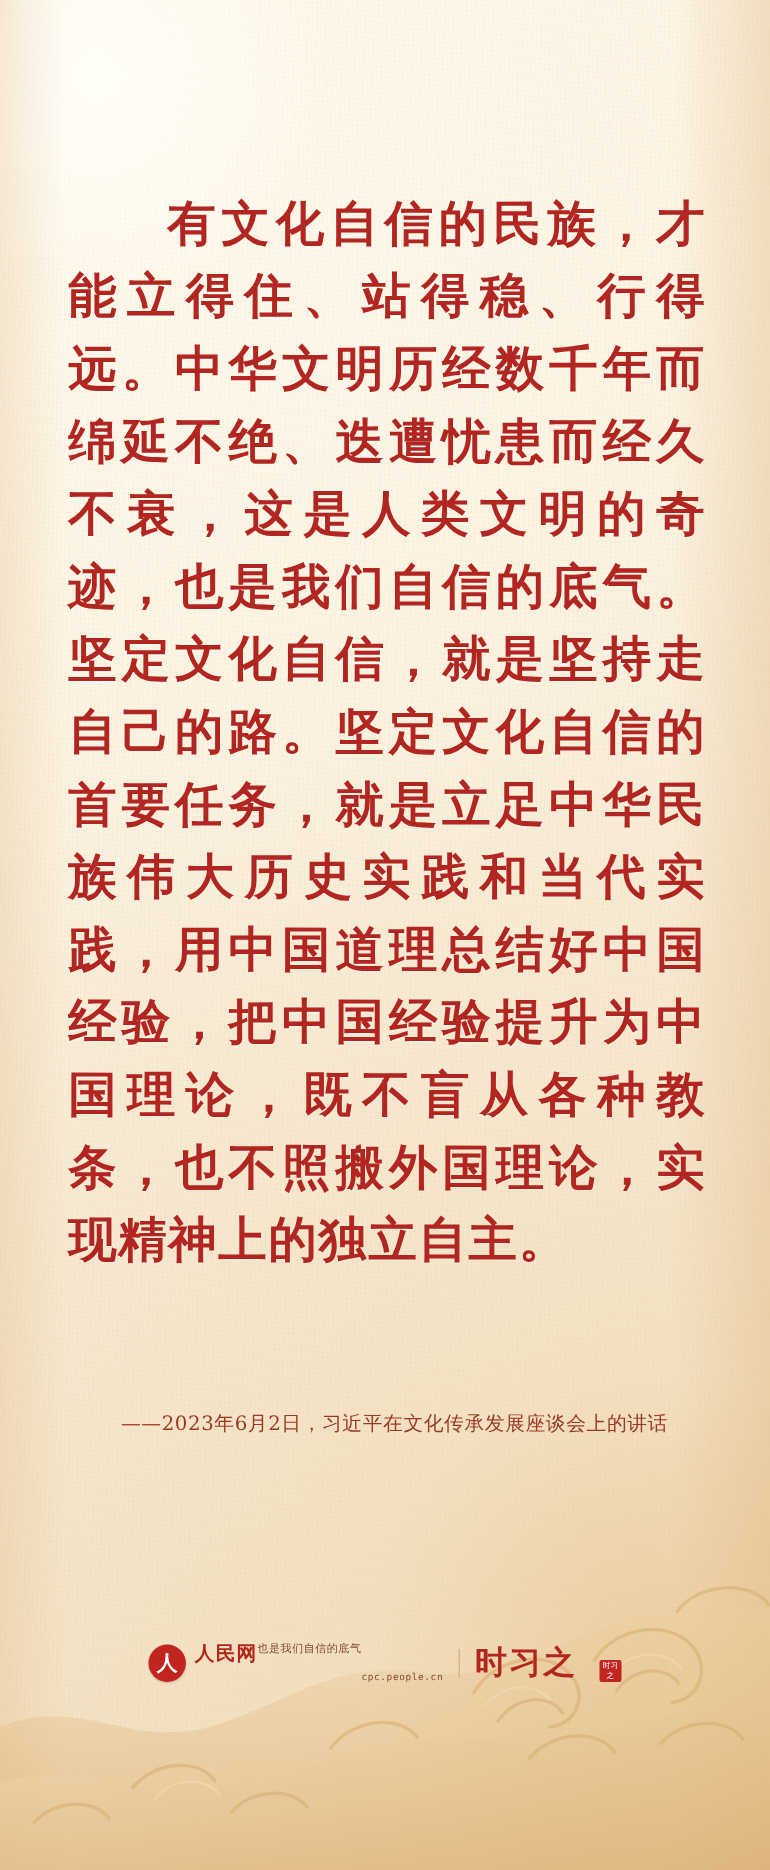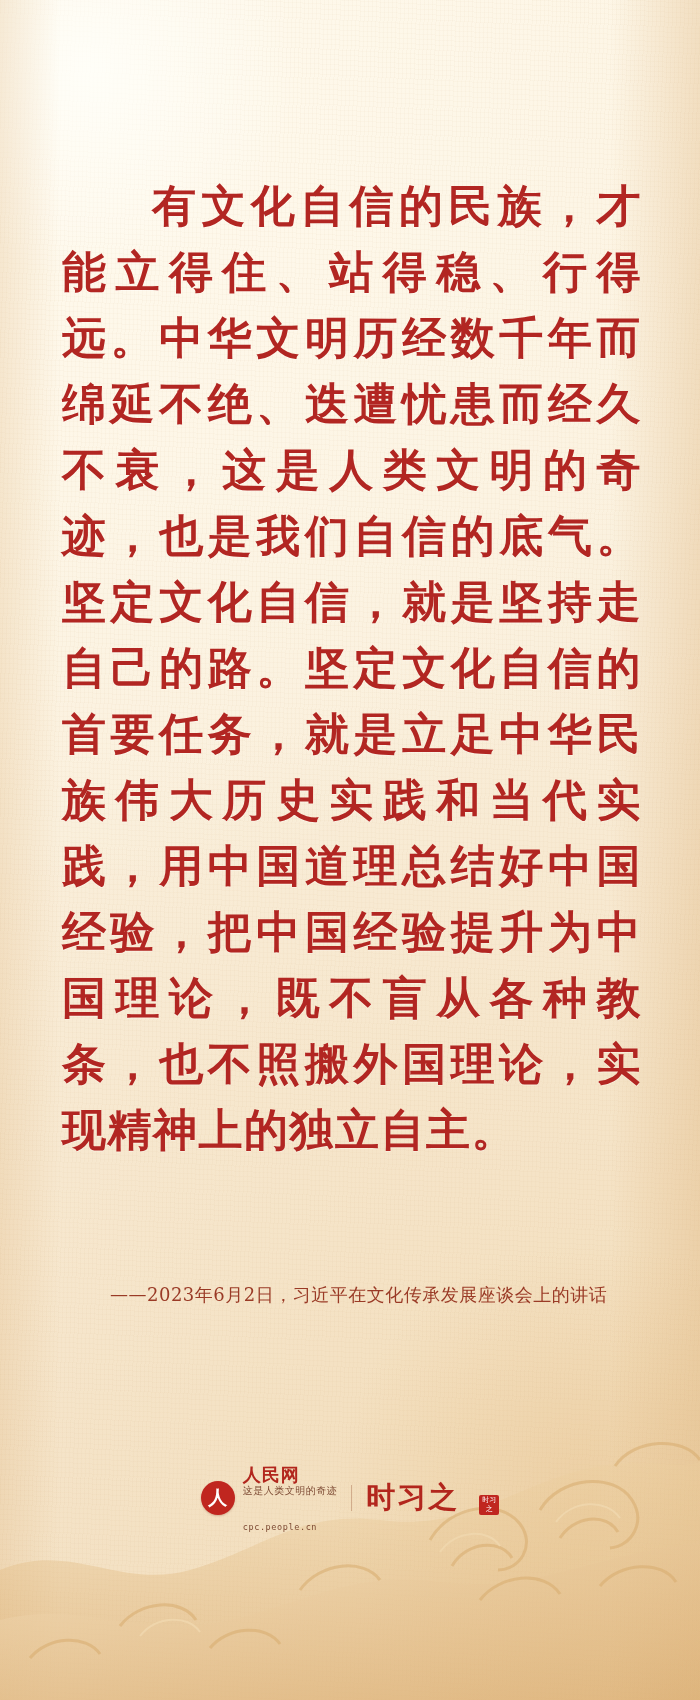--- a/index.html
+++ b/index.html
@@ -73,21 +73,21 @@
   }
   .quote-text {
     color: #b22622;
     font-size: 44px;
     line-height: 1.50;
     letter-spacing: 1.5px;
     text-indent: 90px;
     font-weight: 700;
     text-align: justify;
     text-justify: inter-ideograph;
-    font-family: Liberation Serif, serif;
+    font-family: Liberation Mono, monospace;
     text-shadow: 0 1px 0 rgba(255,255,255,0.35);
   }
 
   .attribution {
     position: absolute;
     left: 62px;
     right: 80px;
     top: 1278px;
     color: #9a3a26;
     font-size: 18px;
@@ -133,21 +133,21 @@
     align-items: center;
     justify-content: center;
     color: #ffffff;
     font-size: 19px;
     font-weight: 700;
     font-family: "DejaVu Serif", "Liberation Serif", serif;
     box-shadow: 0 1px 2px rgba(120,40,20,0.25);
   }
   .brand-names {
     display: flex;
-    flex-direction: column;
+    flex-direction: row;
     line-height: 1.1;
   }
   .brand-cn {
     color: #b2261d;
     font-size: 18px;
     font-weight: 700;
     letter-spacing: 1px;
     font-family: "DejaVu Serif", "Liberation Serif", serif;
   }
   .brand-sub {
@@ -249,21 +249,21 @@
     <p class="quote-text">有文化自信的民族，才能立得住、站得稳、行得远。中华文明历经数千年而绵延不绝、迭遭忧患而经久不衰，这是人类文明的奇迹，也是我们自信的底气。坚定文化自信，就是坚持走自己的路。坚定文化自信的首要任务，就是立足中华民族伟大历史实践和当代实践，用中国道理总结好中国经验，把中国经验提升为中国理论，既不盲从各种教条，也不照搬外国理论，实现精神上的独立自主。</p>
   </div>
 
   <div class="attribution">——2023年6月2日，习近平在文化传承发展座谈会上的讲话</div>
 
   <div class="footer">
     <div class="brand-logo">
       <div class="brand-mark">人</div>
       <div class="brand-names">
         <span class="brand-cn">人民网</span>
-        <span class="brand-sub">这是人类文明的奇迹</span>
+        <span class="brand-sub">也是我们自信的底气</span>
         <span class="brand-en">cpc.people.cn</span>
       </div>
     </div>
 
     <div class="divider-dot"></div>
 
     <div class="column-title">
       <span class="column-cn">时习之</span>
       <span class="seal">时习之</span>
     </div>

